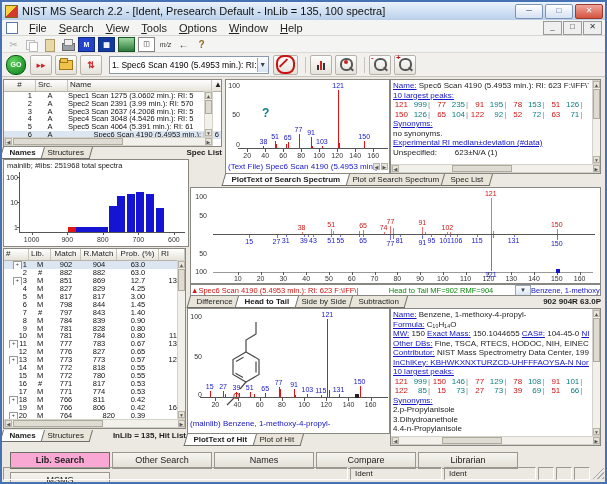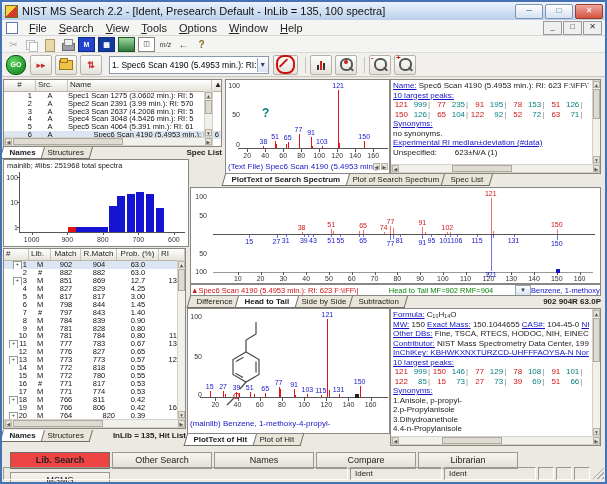--- a/index.html
+++ b/index.html
@@ -82,21 +82,21 @@
   .val{color:#222}
   .mzv{display:inline-block;width:15px;text-align:right;color:#d21414}
   .inv{display:inline-block;width:19px;text-align:right;color:#0c8080}
   .sep{color:#888;padding:0 1px}
   
   #h2t-status{display:flex;align-items:center;background:#fff;border:1px solid #888782;font-size:7.5px;
     overflow:hidden;white-space:nowrap}
   
   .big-tab{display:inline-block;height:15px;line-height:15px;padding:0 0;width:98px;text-align:center;
     font-size:9px;border:1px solid #9a978e;background:linear-gradient(#f6f4ef,#e2dfd6);margin-right:2px;color:#222}
-  .big-tab.active{background:#ef4444;font-weight:bold;border-color:#6f6d66}
+  .big-tab.active{background:#f9a8d4;font-weight:bold;border-color:#6f6d66}
   
   #statusbar{left:3px;top:467px;width:601px;height:13px;display:flex;font-size:8px;color:#222}
   .scell{border:1px solid;border-color:#9a998f #ffffff #ffffff #9a998f;margin-right:2px;
     padding:0 4px;line-height:11px;box-sizing:border-box}
   .grip{width:12px;height:12px;background:
     linear-gradient(135deg,transparent 50%,#aaa 50%,#aaa 55%,transparent 55%,transparent 70%,#aaa 70%,#aaa 75%,transparent 75%,transparent 90%,#aaa 90%)}
   svg text{font-family:"Liberation Sans",sans-serif}
 </style>
 </head>
 <body>
@@ -722,30 +722,30 @@
     <div class="plab" style="left: 141.5px; top: 77.033px; color: rgb(21, 21, 200);">131</div>
     <div class="peak" style="left: 171.585px; top: 76.6006px; height: 11.3994px; background: rgb(224, 20, 20);"></div>
     <div class="plab" style="left: 162.585px; top: 68.6006px; color: rgb(21, 21, 200);">150</div>
     <div style="position: absolute; left: 167.256px; top: 85px; width: 4px; height: 4px; background: rgb(34, 34, 34);"></div>
   </div>
 <div class="tabstrip" style="left:187px;top:434px;width:203px;height:12px">
   <span id="hitplot-tabs"><span class="tab active"><span>PlotText of Hit</span></span><span class="tab"><span>Plot of Hit</span></span></span>
 </div>
 <div id="hit-info" class="panel" style="left:390px;top:308px;width:211px;height:138px">
   <div class="info" id="hit-info-lines" style="left:2px;top:1px;width:196px;height:125px">
+      <div><span class="lnk">Name:</span><span class="val"> Benzene, 1-methoxy-4-propyl-</span></div>
       <div><span class="lnk">Formula:</span><span class="val"> C₁₀H₁₄O</span></div>
       <div><span class="lnk">MW:</span><span class="val"> 150 </span><span class="lnk">Exact Mass:</span><span class="val"> 150.1044655 </span><span class="lnk">CAS#:</span><span class="val"> 104-45-0 </span><span class="lnk">NIST#:</span></div>
       <div><span class="lnk">Other DBs:</span><span class="val"> Fine, TSCA, RTECS, HODOC, NIH, EINECS</span></div>
       <div><span class="lnk">Contributor:</span><span class="val"> NIST Mass Spectrometry Data Center, 1994</span></div>
       <div><span class="lnk">InChIKey:</span><span class="lnk"> KBHWKXNXTURZCD-UHFFFAOYSA-N</span><span class="lnk"> Non-stereo</span></div>
       <div><span class="lnk">10 largest peaks:</span></div>
       <div><span class="mzv">121</span><span class="inv">999</span><span class="sep">|</span><span class="mzv">150</span><span class="inv">146</span><span class="sep">|</span><span class="mzv">77</span><span class="inv">129</span><span class="sep">|</span><span class="mzv">78</span><span class="inv">108</span><span class="sep">|</span><span class="mzv">91</span><span class="inv">101</span><span class="sep">|</span></div>
       <div><span class="mzv">122</span><span class="inv">85</span><span class="sep">|</span><span class="mzv">15</span><span class="inv">73</span><span class="sep">|</span><span class="mzv">27</span><span class="inv">73</span><span class="sep">|</span><span class="mzv">39</span><span class="inv">69</span><span class="sep">|</span><span class="mzv">51</span><span class="inv">66</span><span class="sep">|</span></div>
       <div><span class="lnk">Synonyms:</span></div>
-      <div><span class="val">1.Anisole, p-propyl-</span></div>
       <div><span class="val">2.p-Propylanisole</span></div>
       <div><span class="val">3.Dihydroanethole</span></div>
       <div><span class="val">4.4-n-Propylanisole</span></div>
     </div>
   <div class="sb" style="left:201px;top:0px;width:9px;height:127px">
     <div class="sbtn" style="left:0;top:0;width:7px;height:7px">▲</div>
     <div class="thumb" style="left:0;top:8px;width:7px;height:44px"></div>
     <div class="sbtn" style="left:0;bottom:0;width:7px;height:7px">▼</div>
   </div>
   <div class="sb" style="left:0px;top:127px;width:210px;height:9px">

